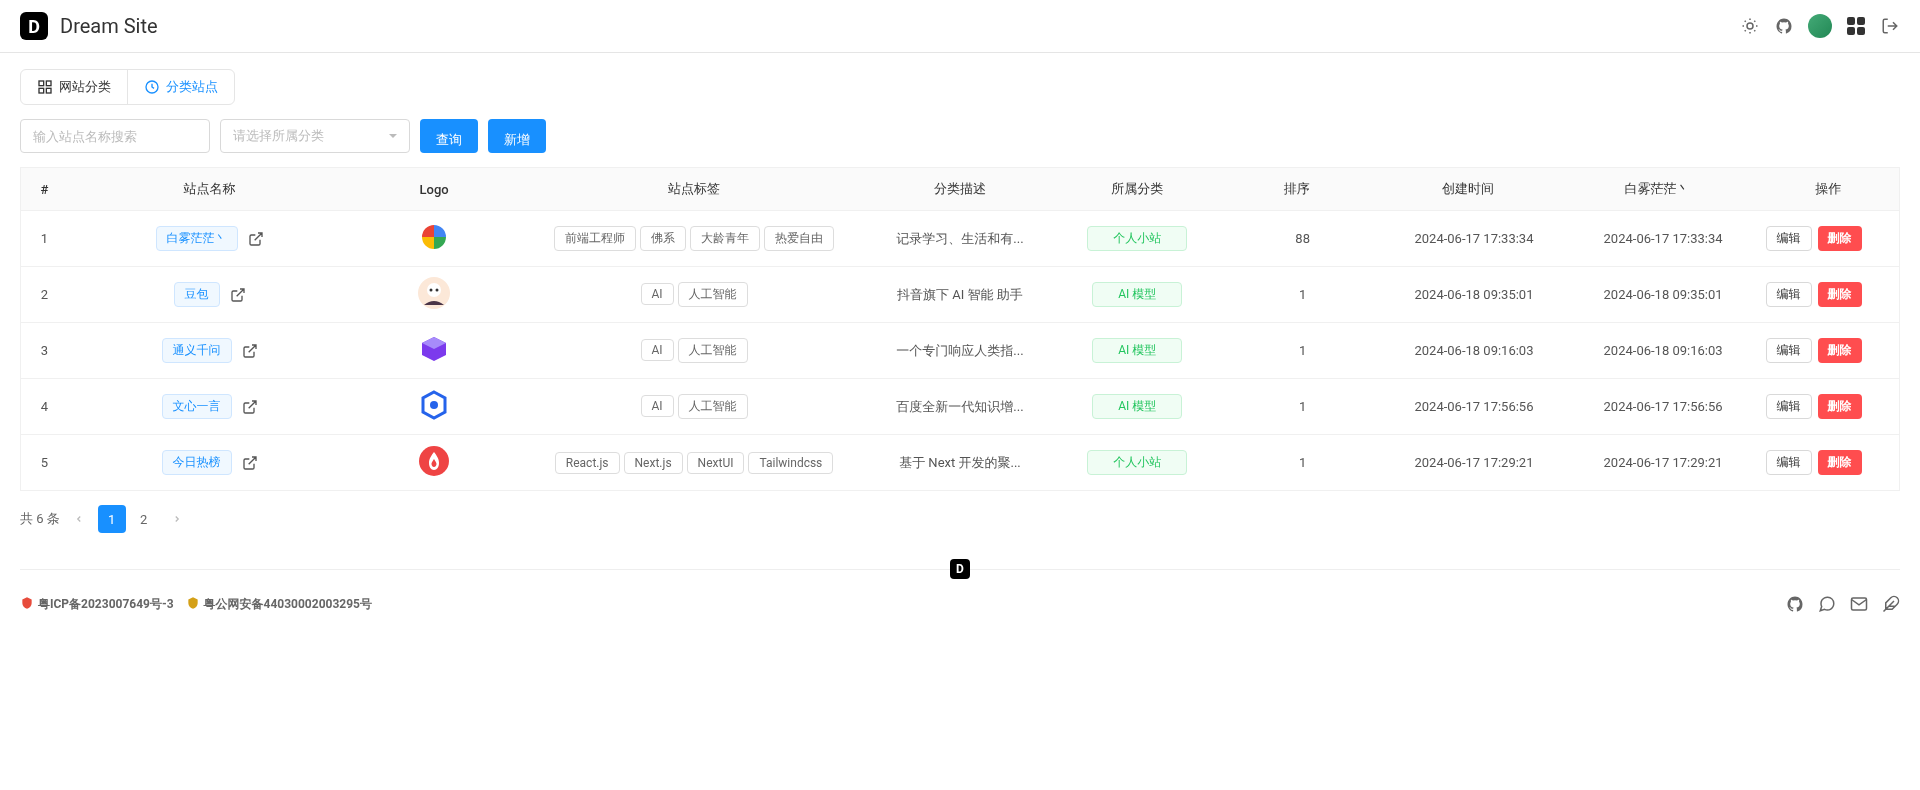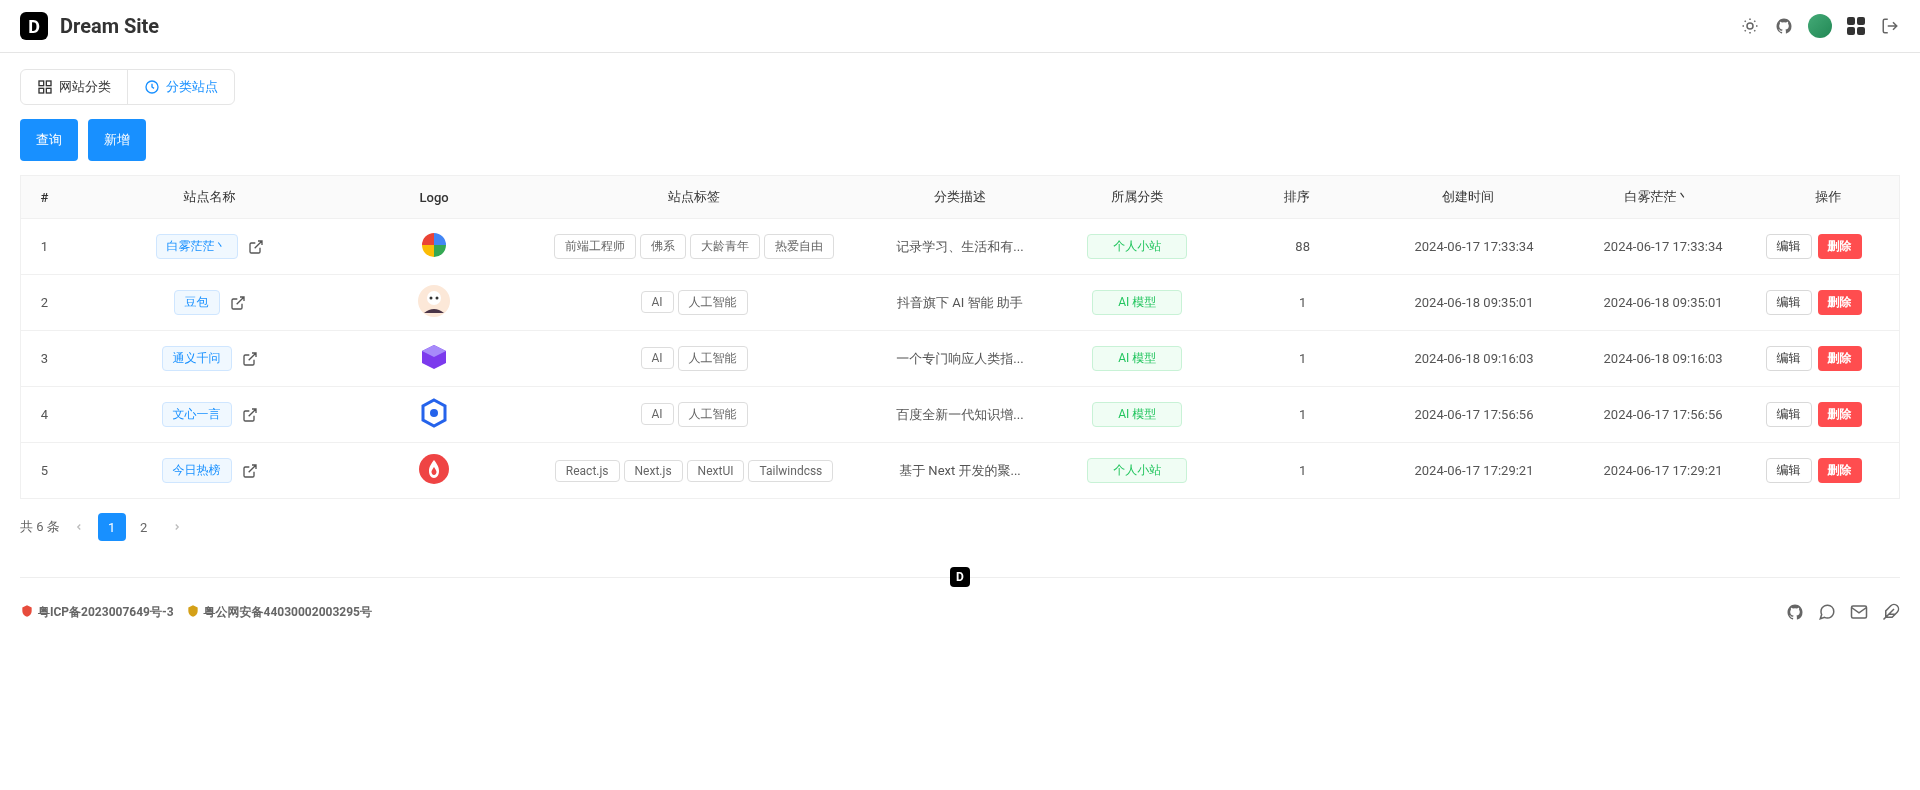--- a/index.html
+++ b/index.html
@@ -2,21 +2,21 @@
 <html><head>
 <meta charset="utf-8">
 <style>
 * { margin: 0; padding: 0; box-sizing: border-box; }
 body { font-family: -apple-system, BlinkMacSystemFont, "Segoe UI", Roboto, "Helvetica Neue", Arial, sans-serif; font-size: 14px; color: #333; background: #fff; }
 
 
 .header { display: flex; align-items: center; justify-content: space-between; padding: 12px 20px; border-bottom: 1px solid #e5e5e5; }
 .header-left { display: flex; align-items: center; gap: 12px; }
 .logo-box { width: 28px; height: 28px; background: #000; border-radius: 6px; display: flex; align-items: center; justify-content: center; color: #fff; font-weight: bold; font-size: 18px; }
-.site-title { font-size: 20px; font-weight: 700; }
+.site-title { font-size: 20px; font-weight: 400; }
 .header-right { display: flex; align-items: center; gap: 14px; }
 .icon-btn { width: 20px; height: 20px; display: flex; align-items: center; justify-content: center; cursor: pointer; color: #666; }
 .icon-btn svg { width: 18px; height: 18px; }
 .avatar { width: 24px; height: 24px; border-radius: 50%; background: linear-gradient(135deg,#4a7,#285); }
 .grid-icon { display: grid; grid-template-columns: 8px 8px; grid-template-rows: 8px 8px; gap: 2px; }
 .grid-icon span { background: #333; border-radius: 2px; }
 
 
 .tabs-wrap { padding: 16px 20px 0; }
 .tabs { display: inline-flex; border: 1px solid #e5e5e5; border-radius: 6px; overflow: hidden; }
@@ -24,21 +24,21 @@
 .tab:last-child { border-right: none; }
 .tab.active { color: #1890ff; }
 .tab-icon { width: 16px; height: 16px; display: inline-flex; align-items: center; justify-content: center; }
 
 
 .filter-row { display: flex; gap: 10px; padding: 14px 20px; align-items: center; }
 .input-box { height: 34px; border: 1px solid #d9d9d9; border-radius: 4px; padding: 0 12px; font-size: 13px; width: 190px; color: #333; }
 .input-box::placeholder { color: #bbb; }
 .select-box { height: 34px; border: 1px solid #d9d9d9; border-radius: 4px; padding: 0 28px 0 12px; font-size: 13px; width: 190px; color: #bbb; position: relative; display: flex; align-items: center; background: #fff; }
 .select-box::after { content: ""; position: absolute; right: 12px; top: 14px; border: 4px solid transparent; border-top-color: #bbb; }
-.btn { height: 42px; padding: 12px 16px; border: none; border-radius: 4px; font-size: 13px; cursor: pointer; }
+.btn { height: 34px; padding: 12px 16px; border: none; border-radius: 4px; font-size: 13px; cursor: pointer; }
 .btn-primary { background: #1890ff; color: #fff; }
 
 
 .table-wrap { padding: 0 20px; }
 table { width: 100%; border-collapse: collapse; border: 1px solid #f0f0f0; }
 th { background: #fafafa; padding: 12px 8px; font-weight: 500; font-size: 13px; color: #333; border-bottom: 1px solid #f0f0f0; text-align: center; }
 td { padding: 10px 8px; border-bottom: 1px solid #f0f0f0; text-align: center; font-size: 13px; color: #555; }
 tr:last-child td { border-bottom: none; }
 .col-idx { width: 40px; }
 .col-name { width: 240px; }
@@ -149,20 +149,22 @@
             <circle cx="12" cy="12" r="9"></circle>
             <path d="M12 7v5l3 2"></path>
           </svg>
         </span>
         <span>分类站点</span>
       </div>
     </div>
 </div>
 
 <div class="filter-row">
+  <input class="input-box" placeholder="输入站点名称搜索" style="">
+  <div class="select-box">请选择所属分类</div>
   <button class="btn btn-primary">查询</button>
   <button class="btn btn-primary">新增</button>
 </div>
 
 <div class="table-wrap">
   <table>
     <thead>
       <tr>
         <th class="col-idx">#</th>
         <th class="col-name">站点名称</th>

